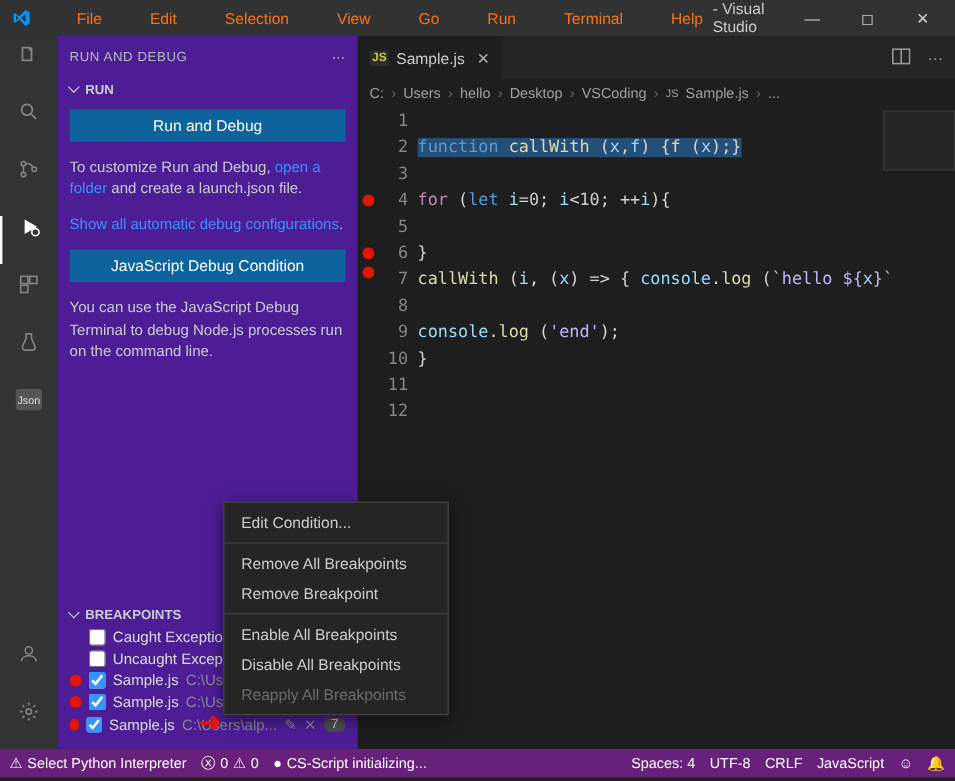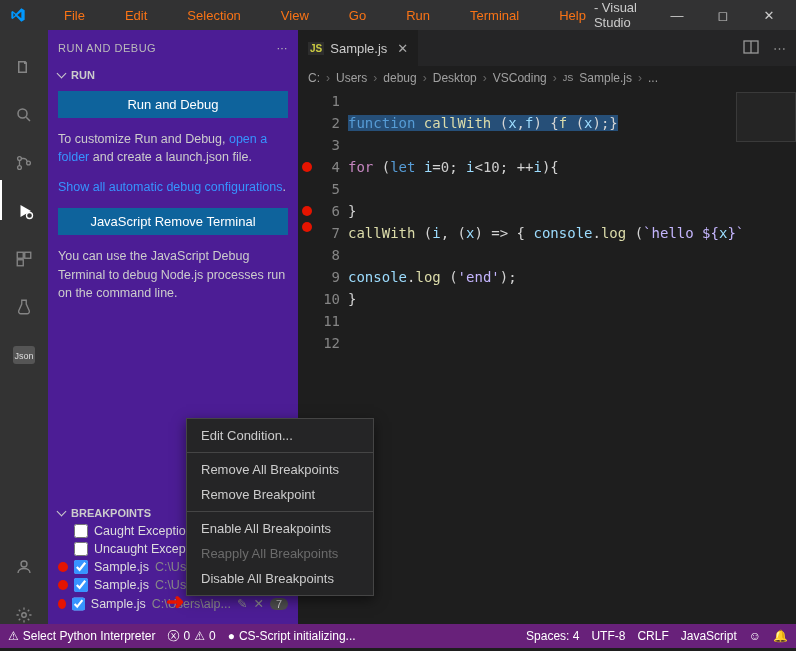--- a/index.html
+++ b/index.html
@@ -6,21 +6,21 @@
 body { font-family: "Segoe UI", sans-serif; font-size: 13px; background: #1e1e1e; color: #cccccc; width: 796px; height: 651px; overflow: hidden; position: relative; }
 .titlebar { height: 30px; background: #323233; display: flex; align-items: center; padding: 0 4px; }
 .titlebar .logo { width: 28px; display: flex; justify-content: center; }
 .titlebar .menus { display: flex; gap: 0; }
 .titlebar .menus span { padding: 6px 8px; cursor: pointer; color: #f97316; margin-left: 24px; }
 .titlebar .title { flex: 1; text-align: left; color: #ccc; }
 .titlebar .winctrl { display: flex; width: 138px; justify-content: space-around; }
 .titlebar .winctrl span { width: 42px; text-align: center; cursor: pointer; }
 .main { display: flex; height: 594px; }
 .activitybar { width: 48px; background: #333333; display: flex; flex-direction: column; align-items: center; padding-top: 6px; gap: 8px; }
-.activitybar .ic { width: 48px; height: 40px; display: flex; align-items: flex-end; justify-content: center; cursor: pointer; color: #858585; }
+.activitybar .ic { width: 48px; height: 40px; display: flex; align-items: flex-start; justify-content: center; cursor: pointer; color: #858585; }
 .activitybar .ic.active { border-left: 2px solid #fff; color: #fff; }
 .activitybar .spacer { flex: 1; }
 .sidebar { width: 250px; background: #4c1d95; display: flex; flex-direction: column; padding: 8px 10px 12px 10px; position: relative; }
 .sh { color: #bbb; font-size: 11px; letter-spacing: 0.5px; display: flex; justify-content: space-between; padding: 4px 0 10px; }
 .sec { color: #ccc; font-size: 11px; font-weight: 600; padding: 4px 0; display: flex; align-items: center; gap: 4px; cursor: pointer; }
 .btn { background: #0e639c; color: #fff; text-align: center; padding: 6px 0; margin: 6px 0; cursor: pointer; }
 .para { color: #ccc; font-size: 12.5px; line-height: 1.45; margin: 6px 0; }
 .link { color: #3794ff; cursor: pointer; }
 .sidebar .filler { flex: 1; }
 .bp-list { display: flex; flex-direction: column; gap: 2px; }
@@ -156,21 +156,21 @@
         <span>RUN AND DEBUG</span>
         <span>⋯</span>
       </div>
     <div class="sec">
         <span class="chev"></span>
         <span>RUN</span>
       </div>
     <div class="btn">Run and Debug</div>
     <div class="para"><span>To customize Run and Debug, </span><span class="link">open a folder</span><span> and create a launch.json file.</span></div>
     <div class="para"><span class="link">Show all automatic debug configurations</span>.</div>
-    <div class="btn">JavaScript Remove Terminal</div>
+    <div class="btn">JavaScript Debug Condition</div>
     <div class="para">You can use the JavaScript Debug Terminal to debug Node.js processes run on the command line.</div>
     <div class="filler"></div>
     <div class="sec">
         <span class="chev"></span>
         <span>BREAKPOINTS</span>
       </div>
     <div class="bp-list">
       <div class="bp-row">
           <span style="width:10px;"></span>
           <input type="checkbox" style="">
@@ -218,21 +218,21 @@
               <line x1="8" y1="2" x2="8" y2="14" stroke="#999" stroke-width="1.3"></line>
             </svg></span>
         <span>⋯</span>
       </div>
     </div>
     <div class="crumbs">
       <span>C:</span>
         <span class="sep">›</span>
       <span>Users</span>
         <span class="sep">›</span>
-      <span>debug</span>
+      <span>hello</span>
         <span class="sep">›</span>
       <span>Desktop</span>
         <span class="sep">›</span>
       <span>VSCoding</span>
         <span class="sep">›</span>
       <span class="jsbadge" style="font-size:9px;">JS</span>
         <span>Sample.js</span>
         <span class="sep">›</span>
       <span>...</span>
     </div>
@@ -279,22 +279,22 @@
   </div>
 </div>
 
 <div class="ctxmenu">
   <div class="mi">Edit Condition...</div>
   <hr>
   <div class="mi">Remove All Breakpoints</div>
   <div class="mi">Remove Breakpoint</div>
   <hr>
   <div class="mi">Enable All Breakpoints</div>
+  <div class="mi">Disable All Breakpoints</div>
   <div class="mi dis">Reapply All Breakpoints</div>
-  <div class="mi">Disable All Breakpoints</div>
 </div>
 <div class="arrow">➜</div>
 
 <div class="statusbar">
   <span class="si">⚠ <span>Select Python Interpreter</span></span>
   <span class="si">ⓧ <span>0</span> ⚠ <span>0</span></span>
   <span class="si">● <span>CS-Script initializing...</span></span>
   <span class="sp"></span>
   <span class="si">Spaces: 4</span>
   <span class="si">UTF-8</span>

